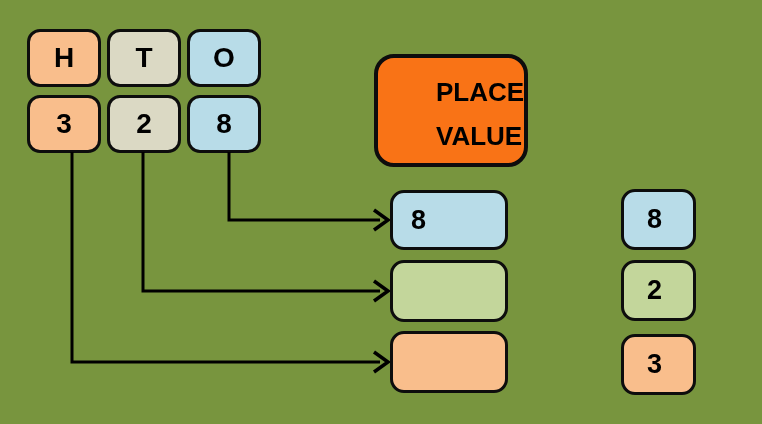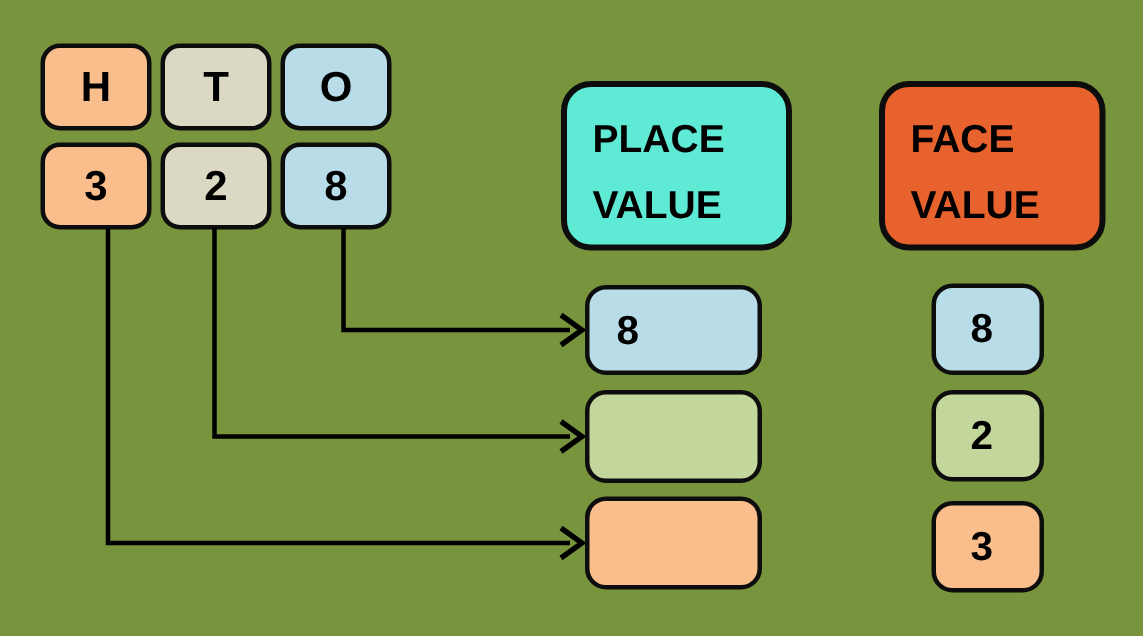--- a/index.html
+++ b/index.html
@@ -132,27 +132,24 @@
     <g>
       <path class="conn" d="M143 152 V291 H380"></path>
       <path class="conn-head" d="M374 281 L388 291 L374 301"></path>
     </g>
     <g>
       <path class="conn" d="M72 152 V362 H380"></path>
       <path class="conn-head" d="M374 352 L388 362 L374 372"></path>
     </g>
   </svg>
 
-  <div class="box heading-box pv-heading" style="background-color: #5eead4;">
+  <div class="box heading-box pv-heading" style="background-color: #f97316; padding-left: 41px;">
     <span class="heading-text">PLACE VALUE</span>
   </div>
 
-  <div class="box heading-box fv-heading" style="background-color: rgb(232, 98, 45);">
-    <span class="heading-text">FACE VALUE</span>
-  </div>
 
   <div class="box pv-box pv-1" style="background-color: rgb(184, 220, 232);">
     <span class="val">8</span>
   </div>
   <div class="box pv-box pv-2" style="background-color: rgb(195, 214, 155);">
     <span class="val"></span>
   </div>
   <div class="box pv-box pv-3" style="background-color: rgb(249, 190, 140);">
     <span class="val"></span>
   </div>

